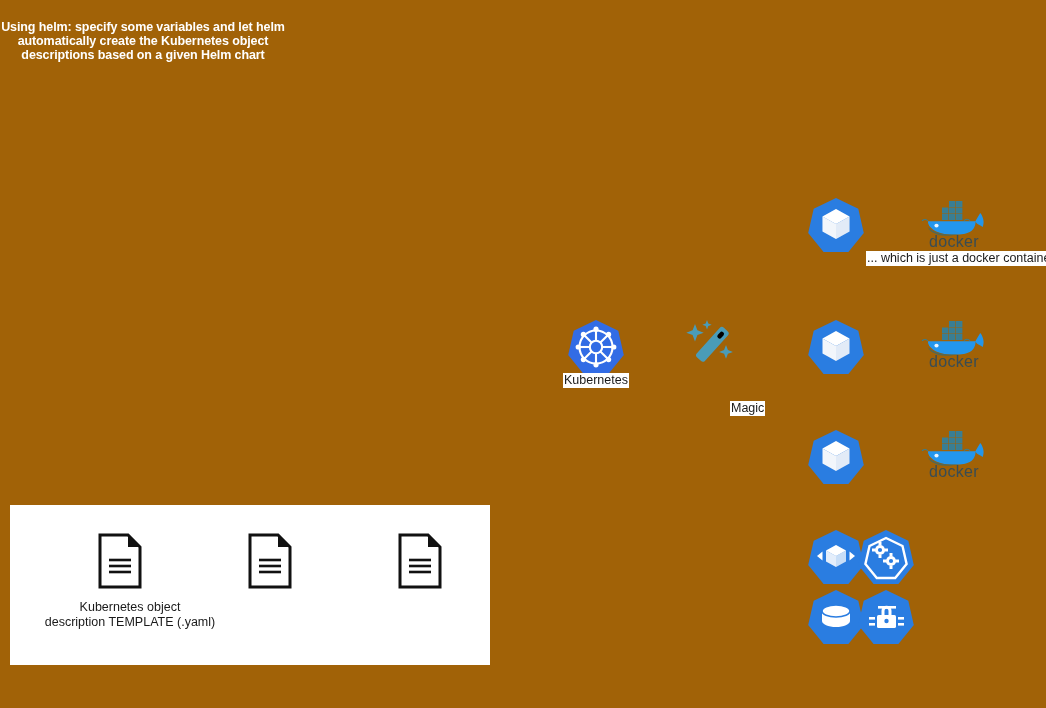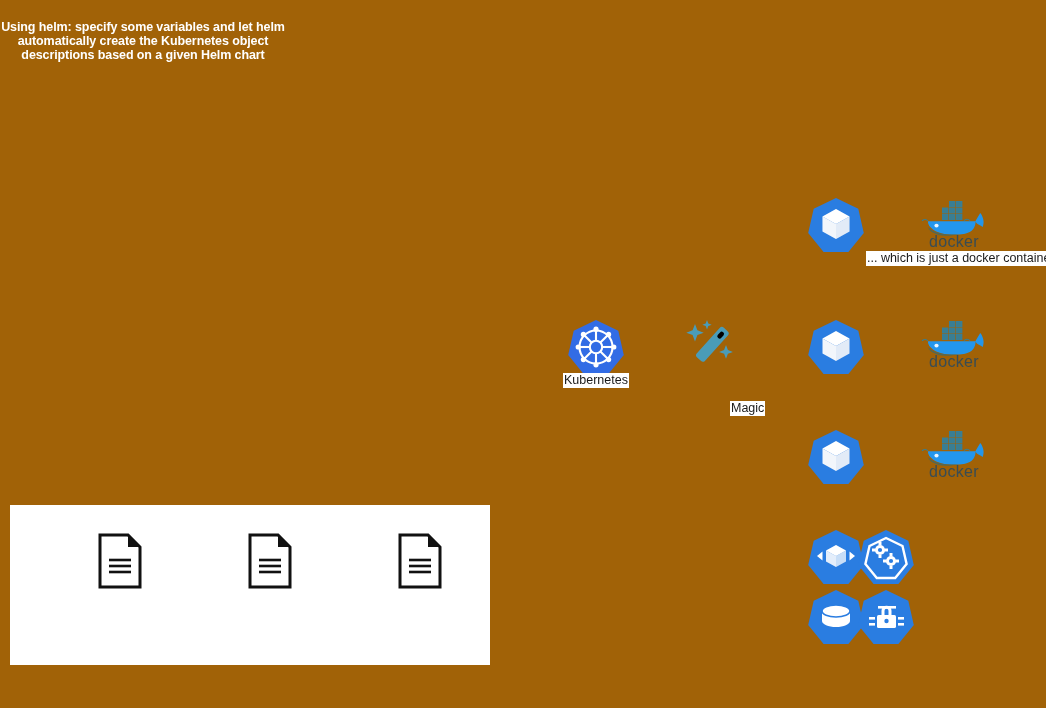--- a/index.html
+++ b/index.html
@@ -386,15 +386,17 @@
         <path d="M2,2 h28 l12,12 v40 h-40 Z" fill="#ffffff" stroke="#111111" stroke-width="3" stroke-linejoin="miter"></path>
         <path d="M30,2 l12,12 h-12 Z" fill="#111111"></path>
         <g stroke="#111111" stroke-width="2.6">
           <line x1="11" y1="27" x2="33" y2="27"></line>
           <line x1="11" y1="33" x2="33" y2="33"></line>
           <line x1="11" y1="39" x2="33" y2="39"></line>
         </g>
       </svg>
     </div>
 
+    <div id="template-caption">Kubernetes object
+description TEMPLATE (.yaml)</div>
   </div>
 
 </div>
 
 </body></html>

